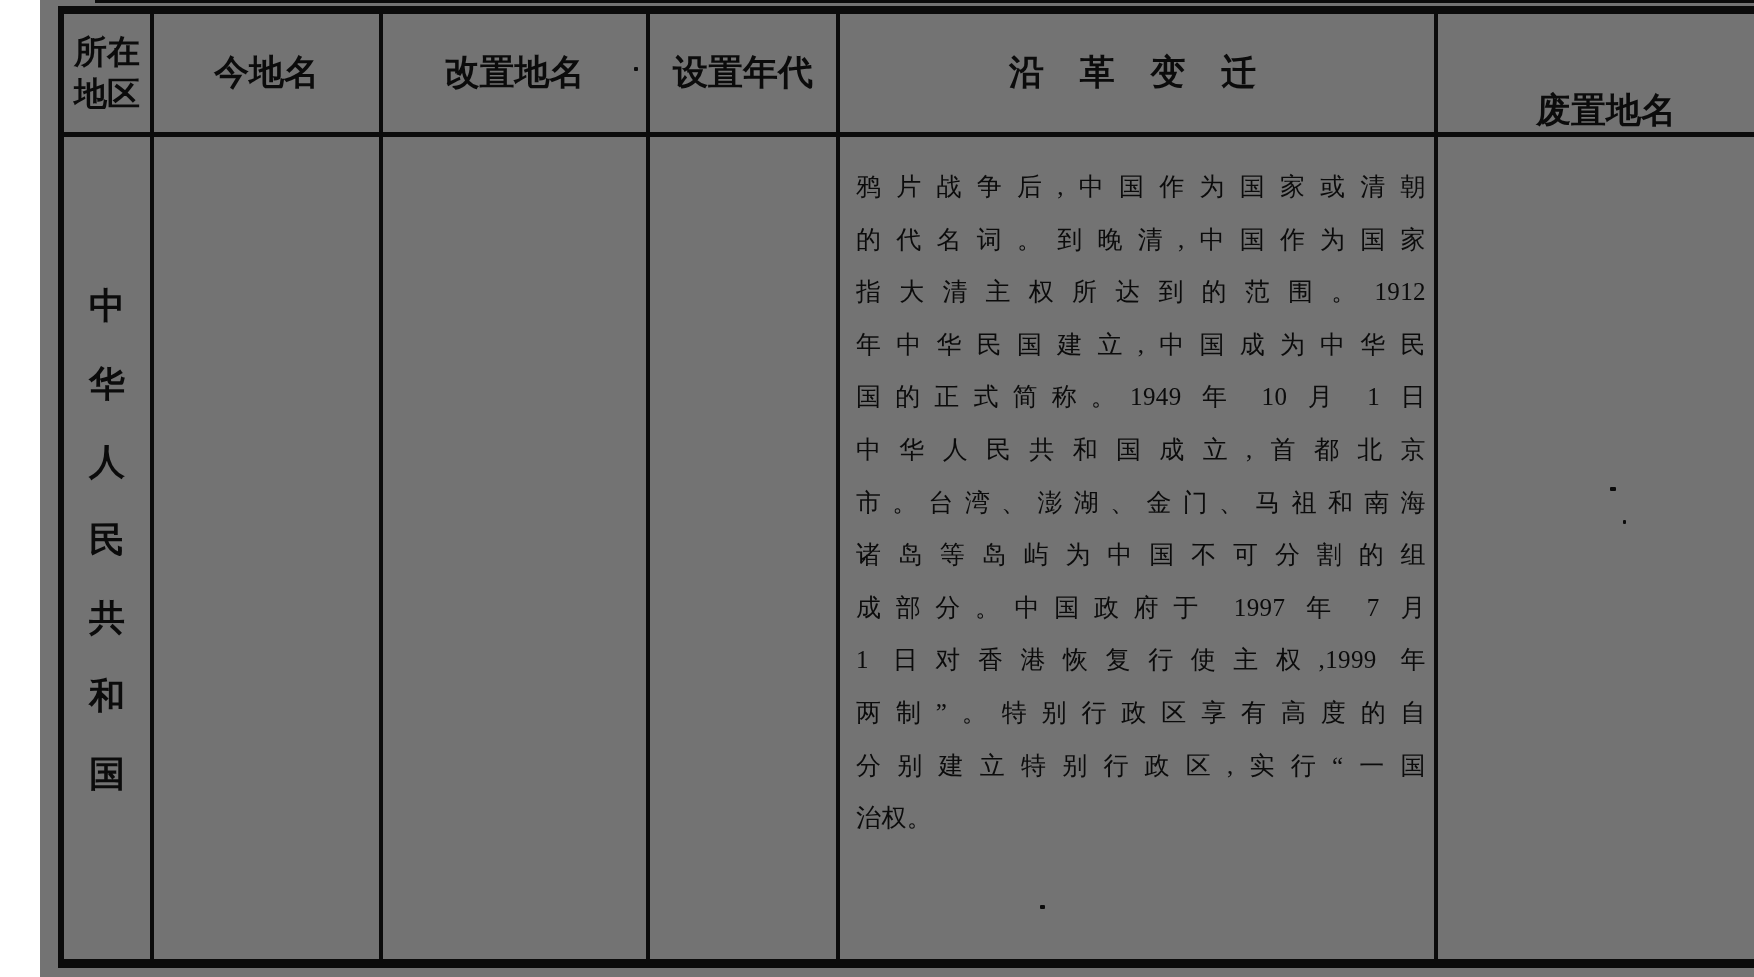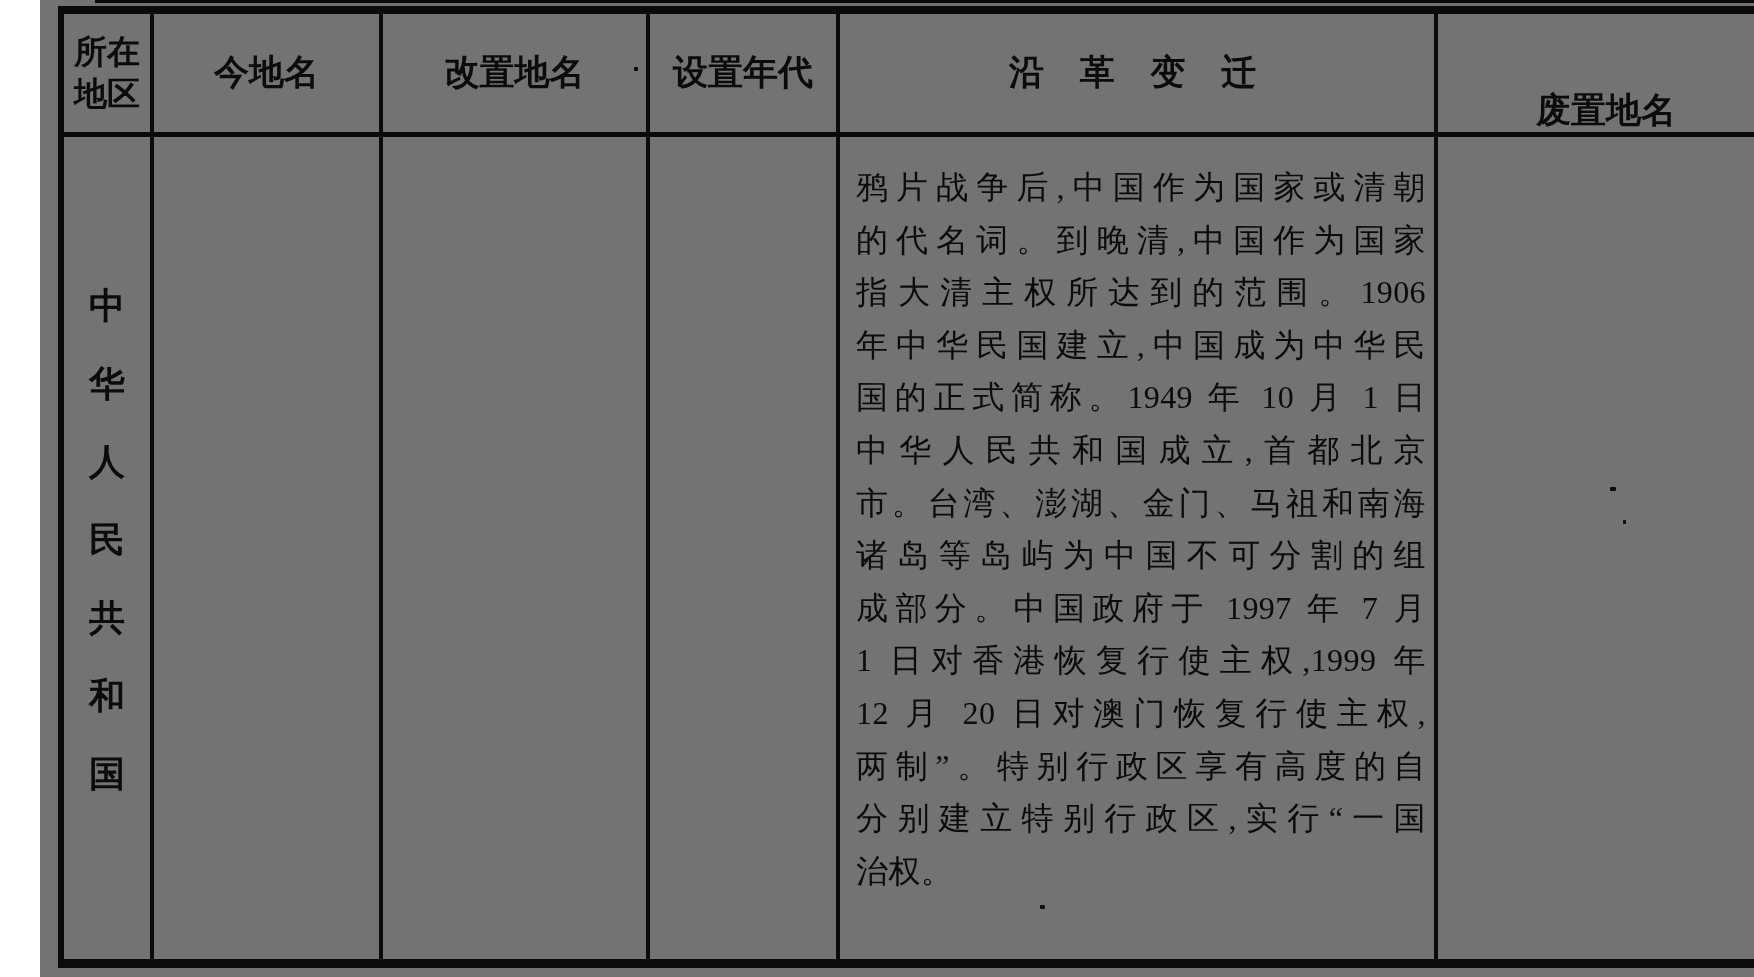--- a/index.html
+++ b/index.html
@@ -85,21 +85,21 @@
     justify-content: center;
     font-size: 36px;
     font-weight: bold;
   }
   
   .evo-text {
     position: absolute;
     left: 16px;
     top: 24px;
     width: 570px;
-    font-size: 32px;
+    font-size: 25px;
     line-height: 52.6px;
     color: #0b0b0b;
   }
   .evo-line {
     text-align: justify;
     text-align-last: justify;
     white-space: nowrap;
     letter-spacing: 0.4px;
   }
   .evo-line.final {
@@ -167,29 +167,28 @@
     <div class="cell">
       <span></span>
     </div>
     <div class="cell">
       <span></span>
     </div>
     <div class="cell">
       <div class="evo-text">
         <div class="evo-line">鸦片战争后,中国作为国家或清朝</div>
         <div class="evo-line">的代名词。到晚清,中国作为国家</div>
-        <div class="evo-line">指大清主权所达到的范围。1906</div>
+        <div class="evo-line">指大清主权所达到的范围。1912</div>
         <div class="evo-line">年中华民国建立,中国成为中华民</div>
         <div class="evo-line">国的正式简称。1949 年 10 月 1 日</div>
         <div class="evo-line">中华人民共和国成立,首都北京</div>
         <div class="evo-line">市。台湾、澎湖、金门、马祖和南海</div>
         <div class="evo-line">诸岛等岛屿为中国不可分割的组</div>
         <div class="evo-line">成部分。中国政府于 1997 年 7 月</div>
         <div class="evo-line">1 日对香港恢复行使主权,1999 年</div>
-        <div class="evo-line">12 月 20 日对澳门恢复行使主权,</div>
         <div class="evo-line">两制”。特别行政区享有高度的自</div>
         <div class="evo-line">分别建立特别行政区,实行“一国</div>
         <div class="evo-line final">治权。</div>
       </div>
     </div>
     <div class="cell last">
       <span></span>
     </div>
 
   </div>

